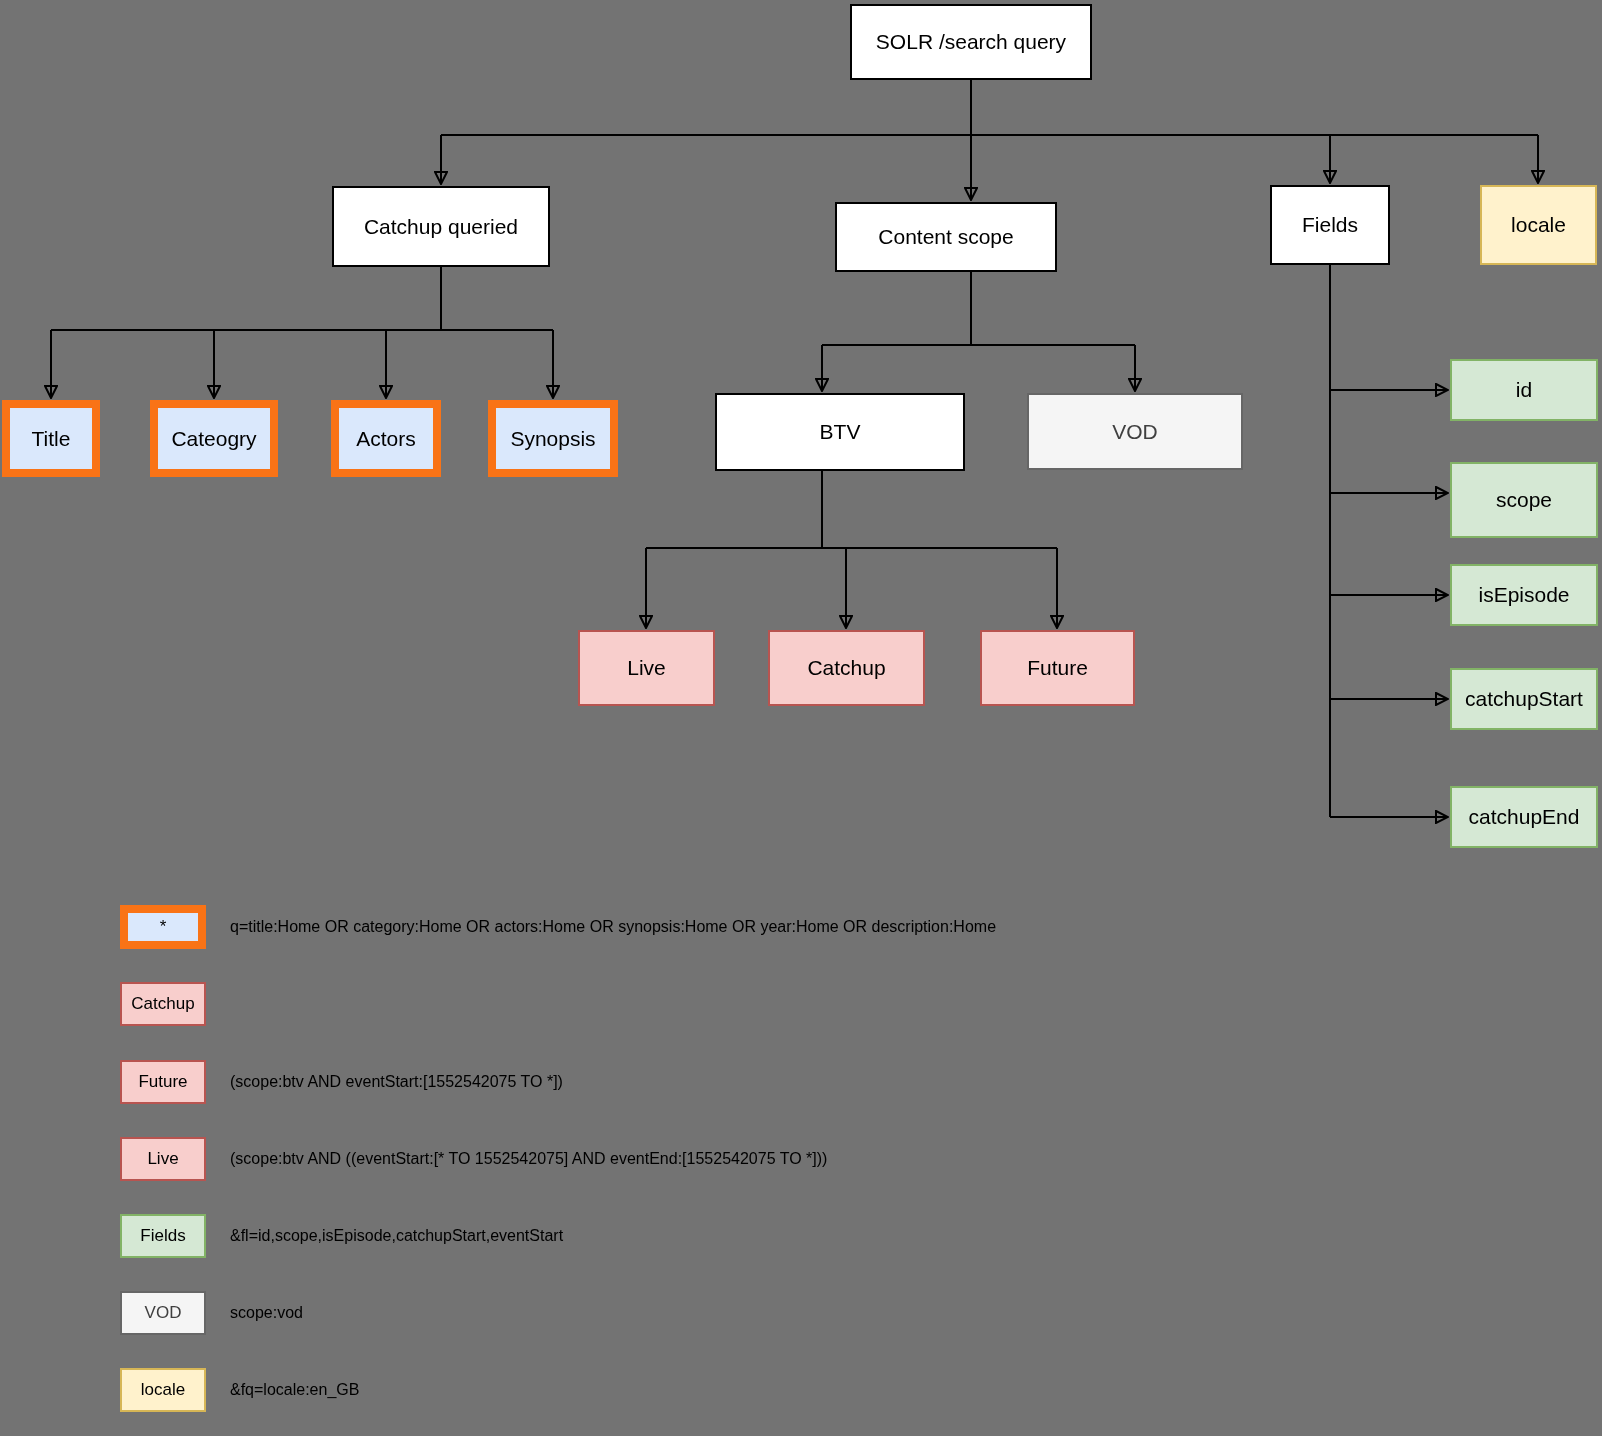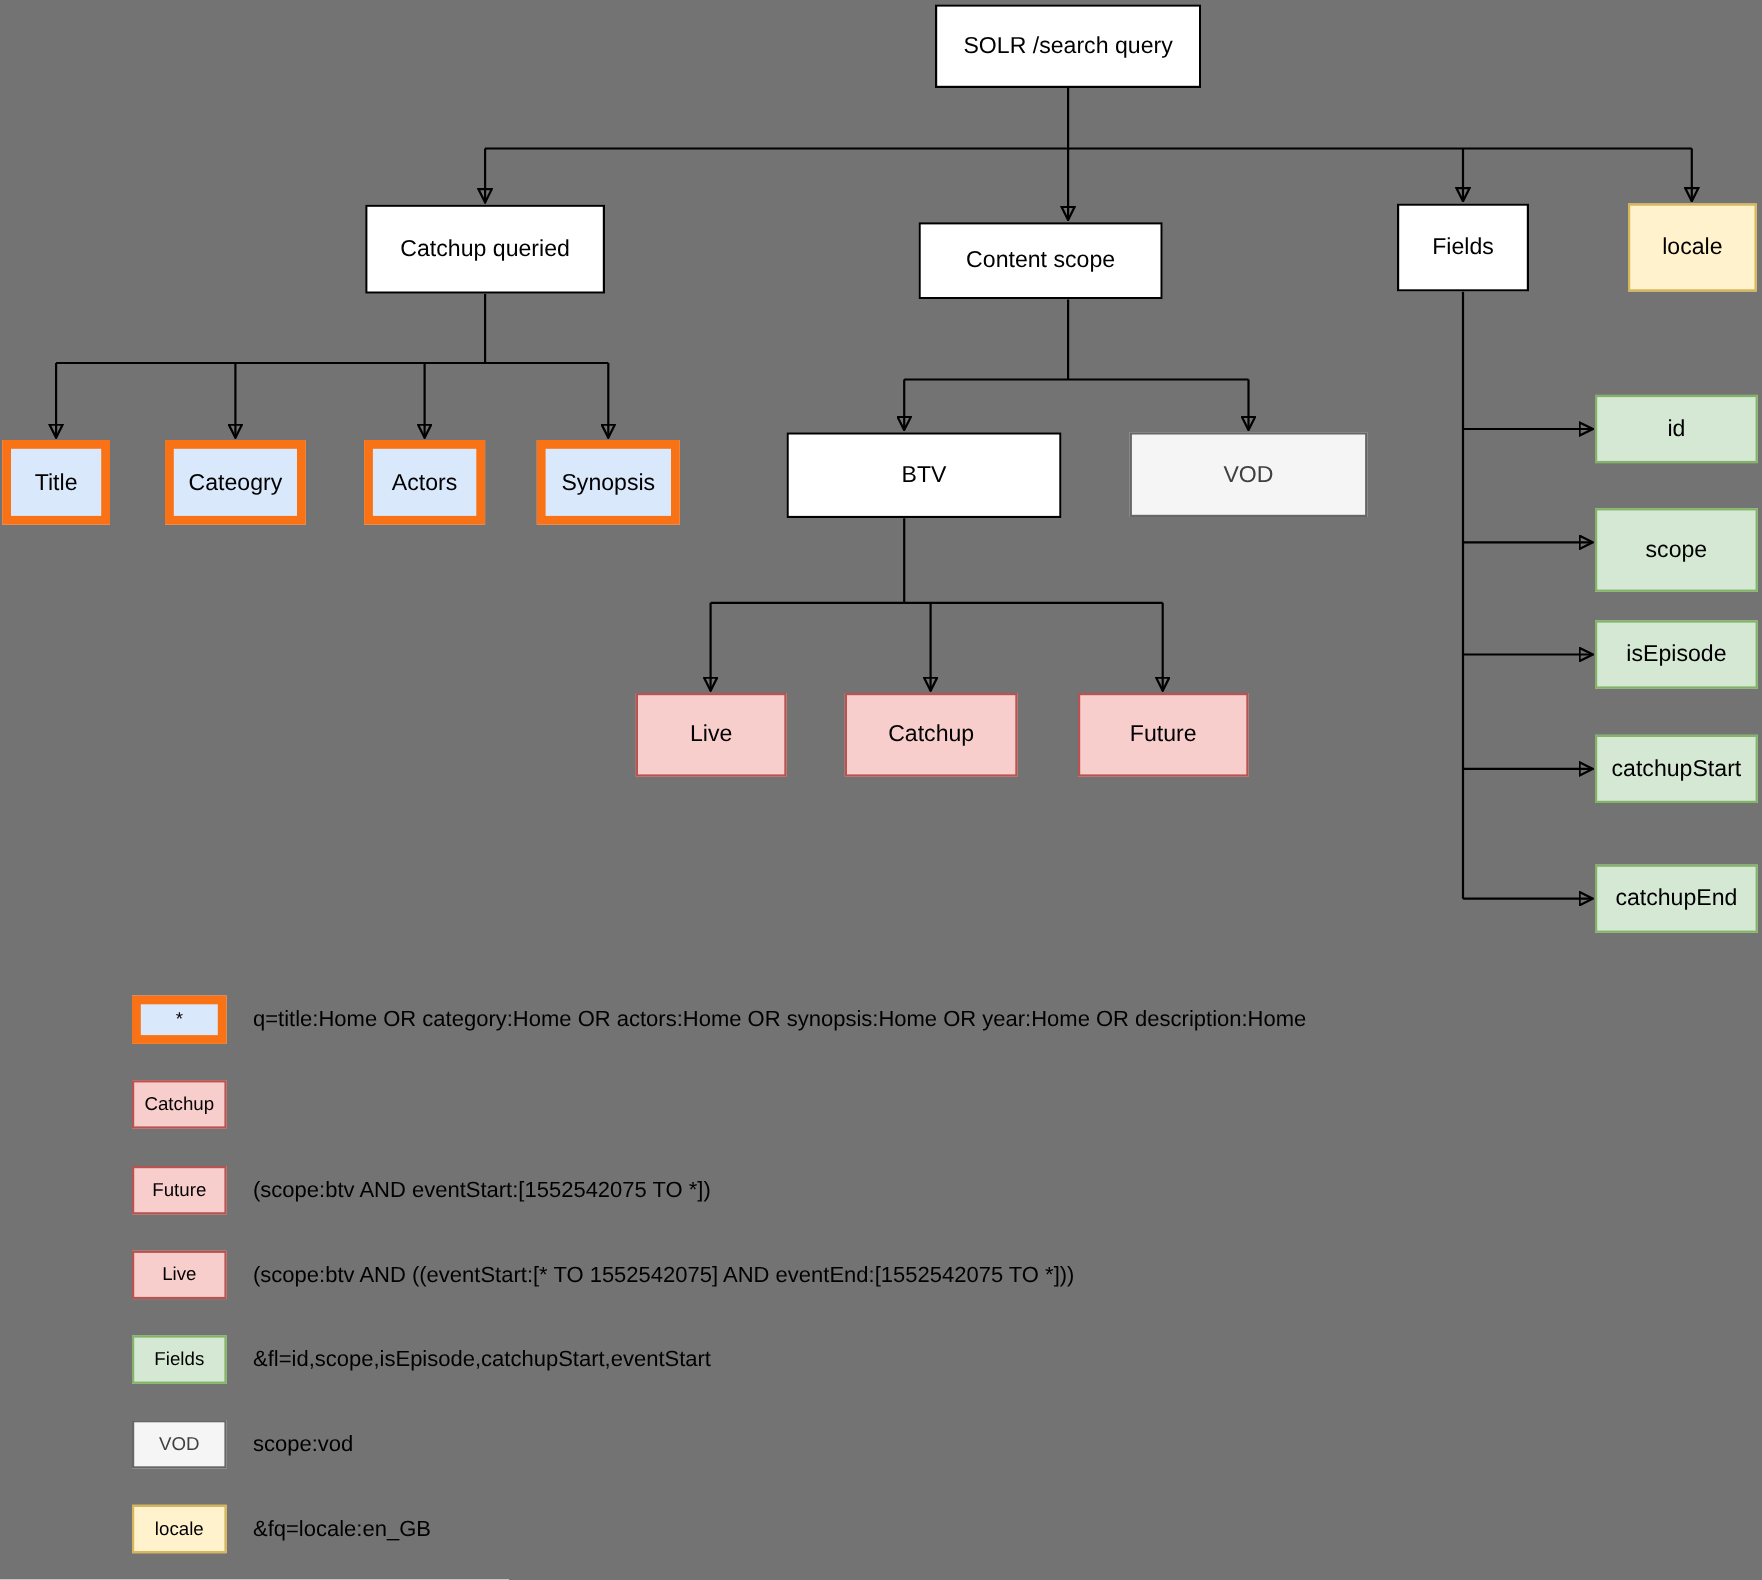--- a/index.html
+++ b/index.html
@@ -44,21 +44,21 @@
     height: 44px;
     box-sizing: border-box;
     display: flex;
     align-items: center;
     justify-content: center;
     font-size: 17px;
     flex: 0 0 auto;
   }
   .legend-text {
     margin-left: 24px;
-    font-size: 20px;
+    font-size: 16px;
     white-space: nowrap;
   }
 </style>
 </head>
 <body>
 
 <div class="canvas">
 
   <svg class="wires" width="1602" height="1436">
     <defs>

